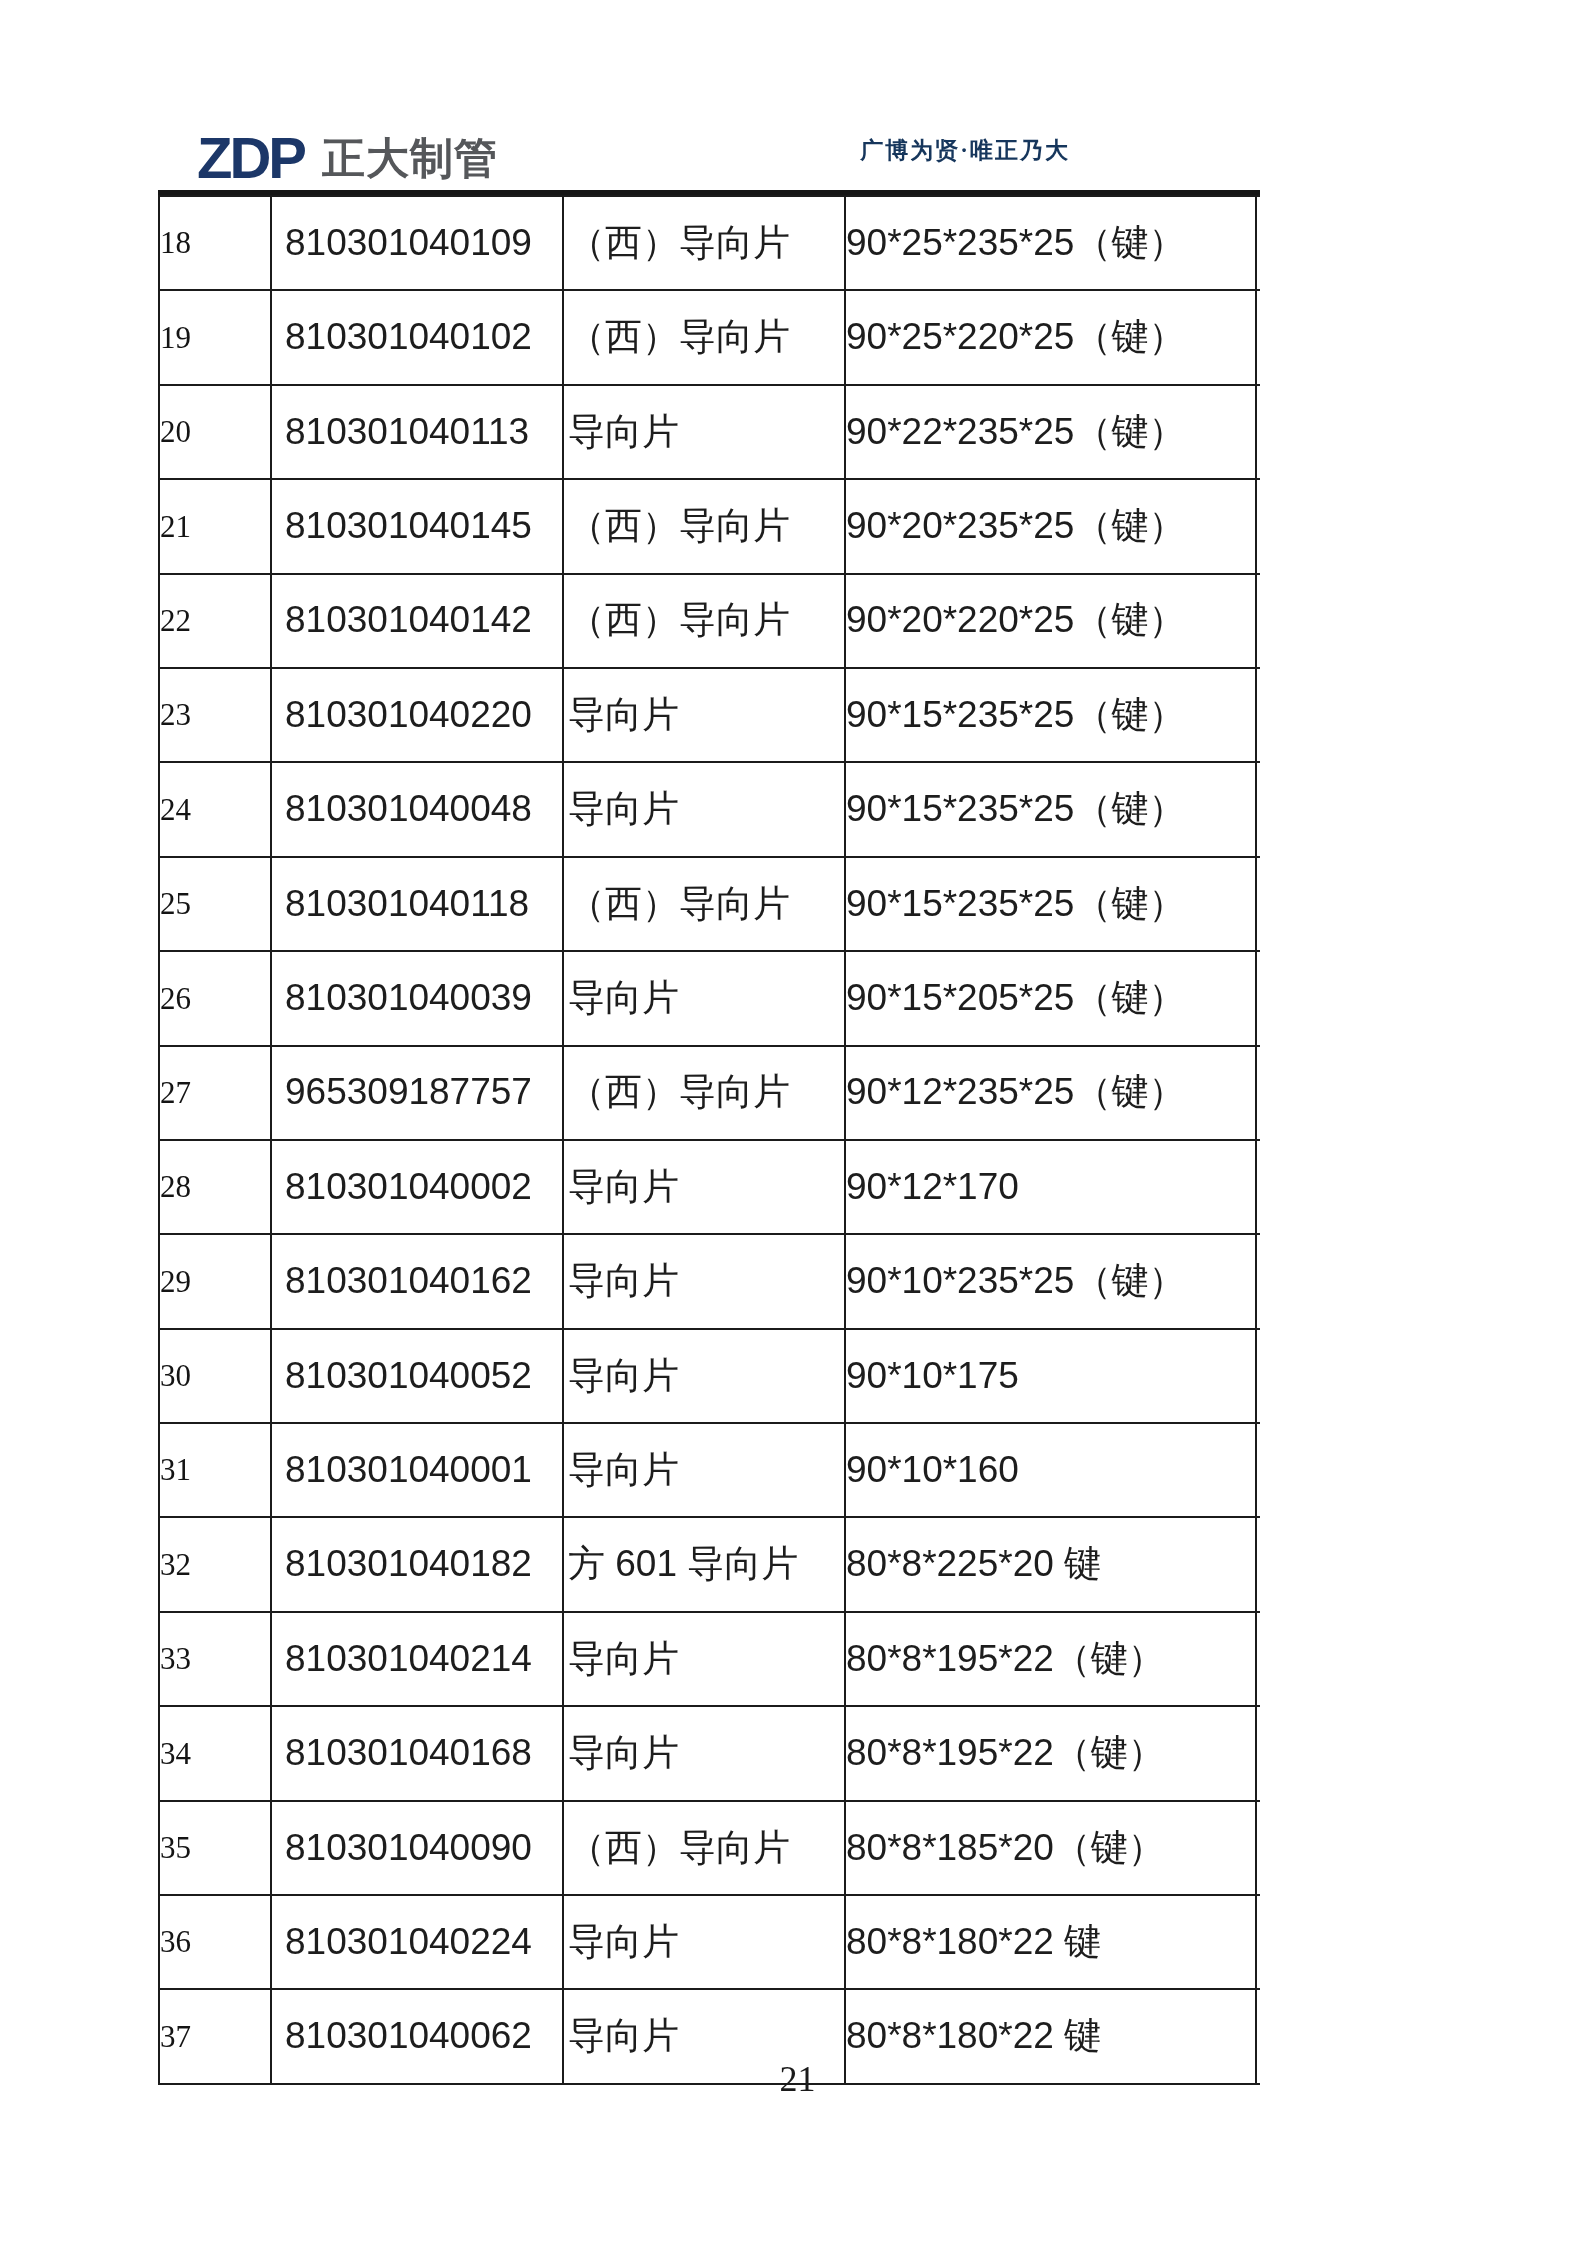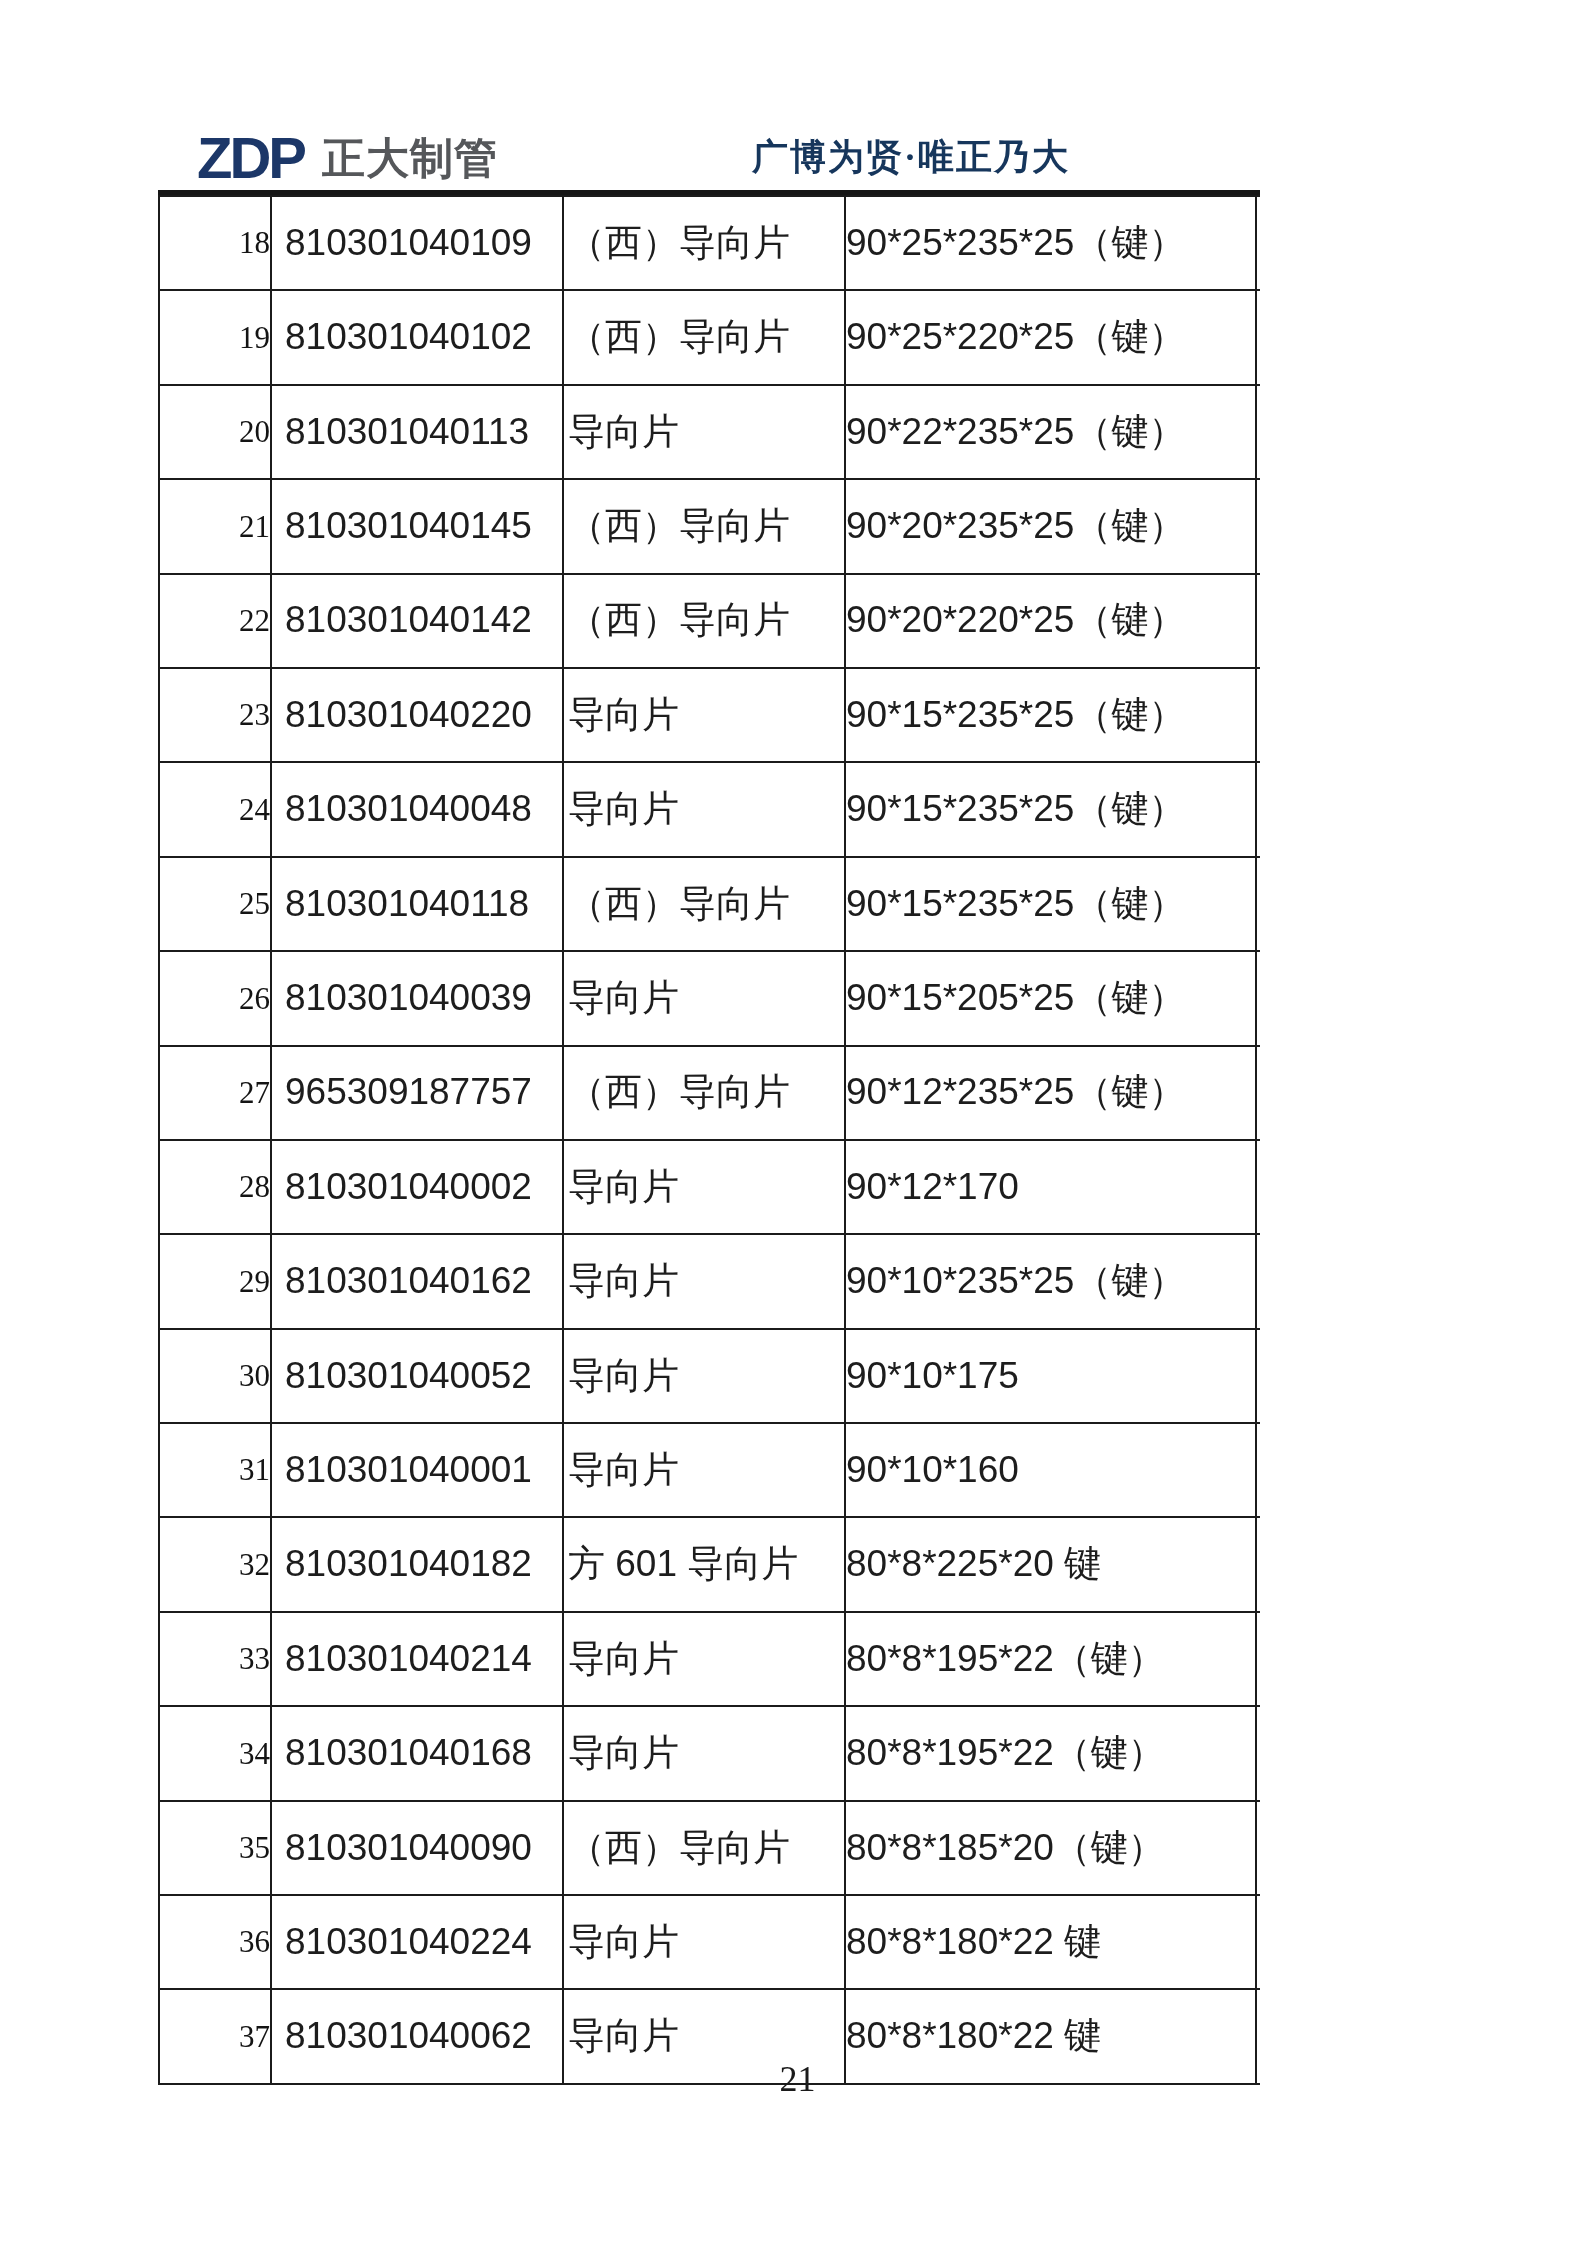--- a/index.html
+++ b/index.html
@@ -39,21 +39,21 @@
     color: #55575a;
     letter-spacing: 1px;
     margin-left: 18px;
     line-height: 1;
   }
   .motto {
     position: absolute;
     top: 138px;
     right: 190px;
     font-family: "Liberation Serif", "DejaVu Serif", serif;
-    font-size: 36px;
+    font-size: 23px;
     font-weight: 700;
     color: #16365c;
     letter-spacing: 2px;
     line-height: 1.1;
     white-space: nowrap;
   }
   .header-rule {
     position: absolute;
     left: 158px;
     top: 190px;
@@ -76,21 +76,21 @@
     height: 92.4px;
     padding: 0;
     vertical-align: middle;
     font-size: 37px;
     color: #1d1d1d;
     line-height: 1.15;
     overflow: hidden;
     white-space: nowrap;
   }
   .inv-table td.c-no {
-    text-align: right;
+    text-align: left;
     font-family: "Liberation Serif", "DejaVu Serif", serif;
     font-size: 31px;
     color: #141414;
   }
   .inv-table td.c-code { padding-left: 13px; }
   .inv-table td.c-name { padding-left: 4px; }
   .inv-table td.c-spec { }
   .inv-table td.c-unit { text-align: center; }
   .inv-table td.c-remark { }
 

